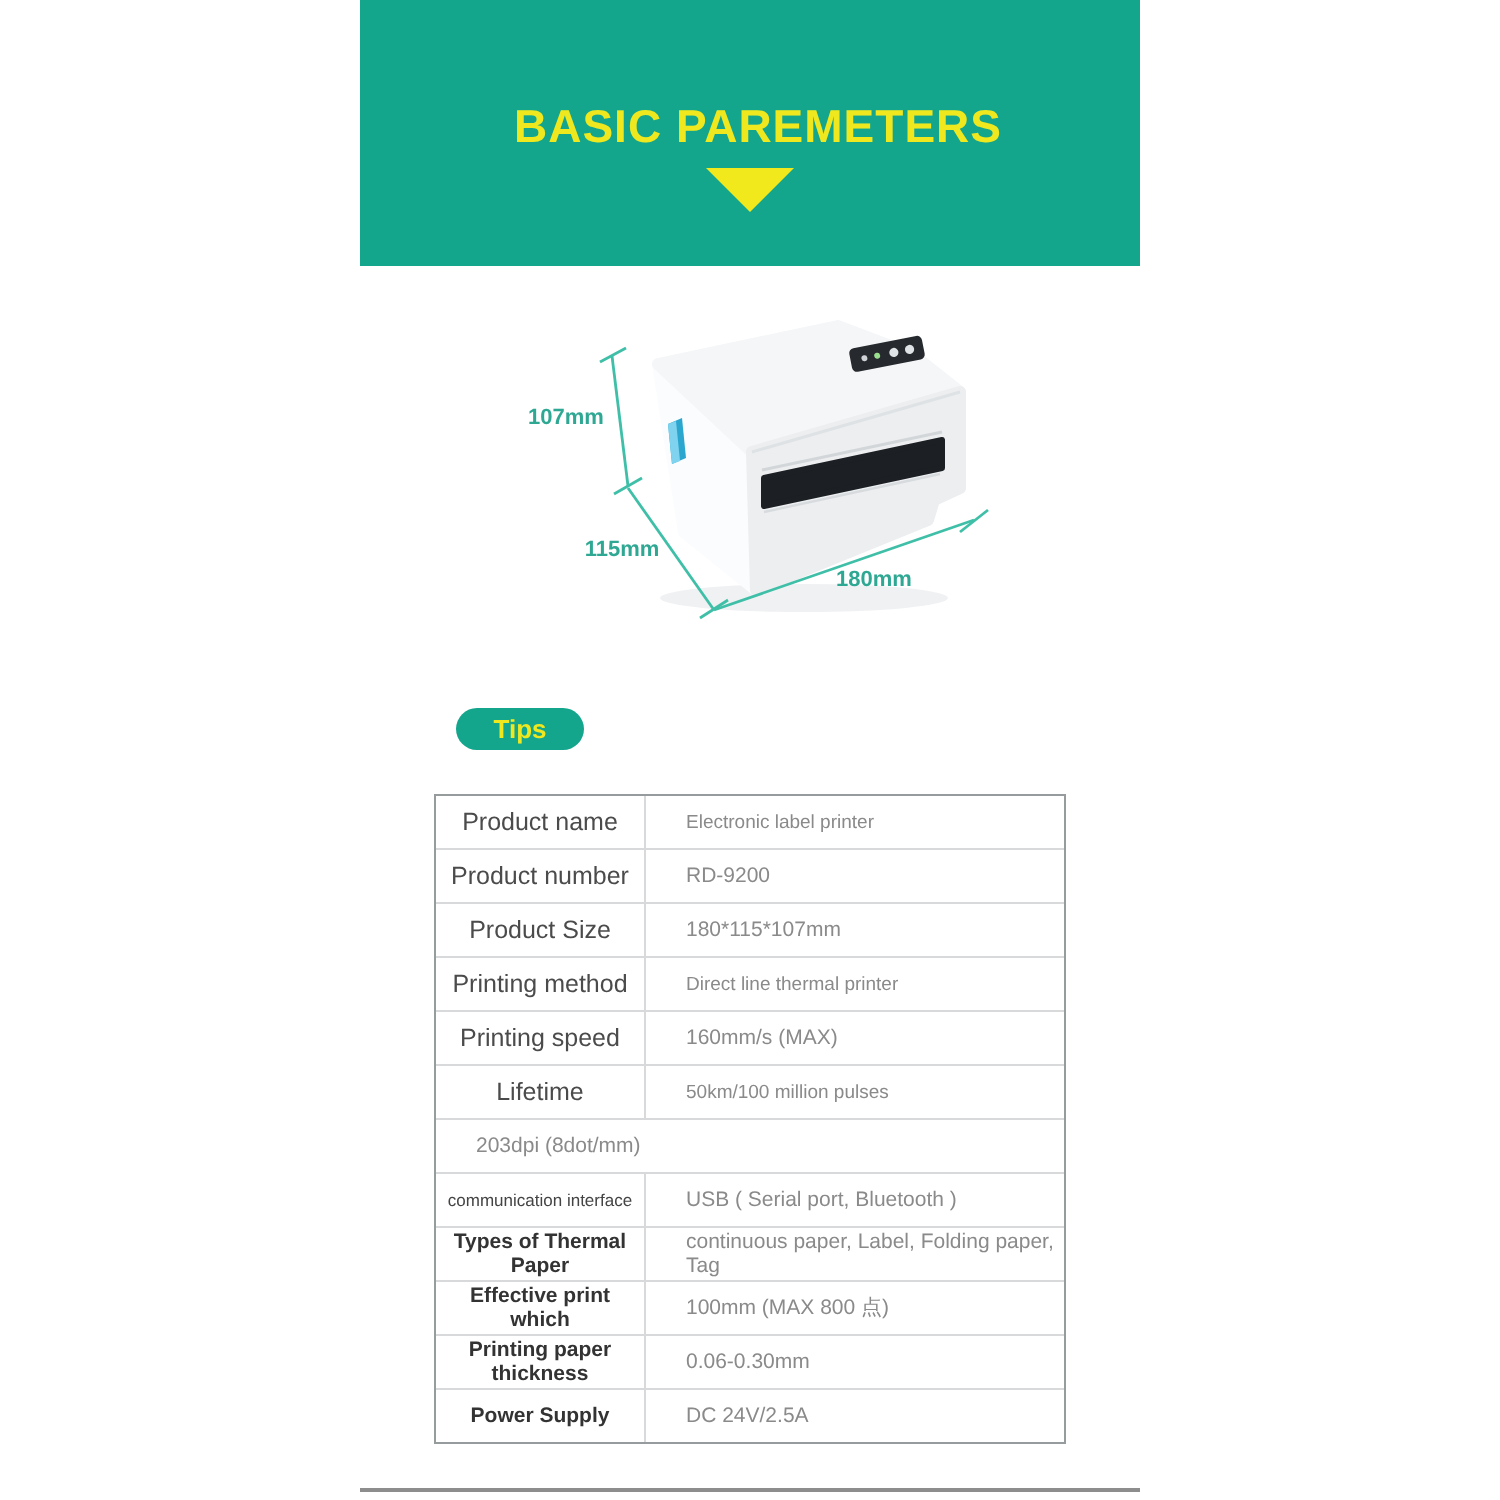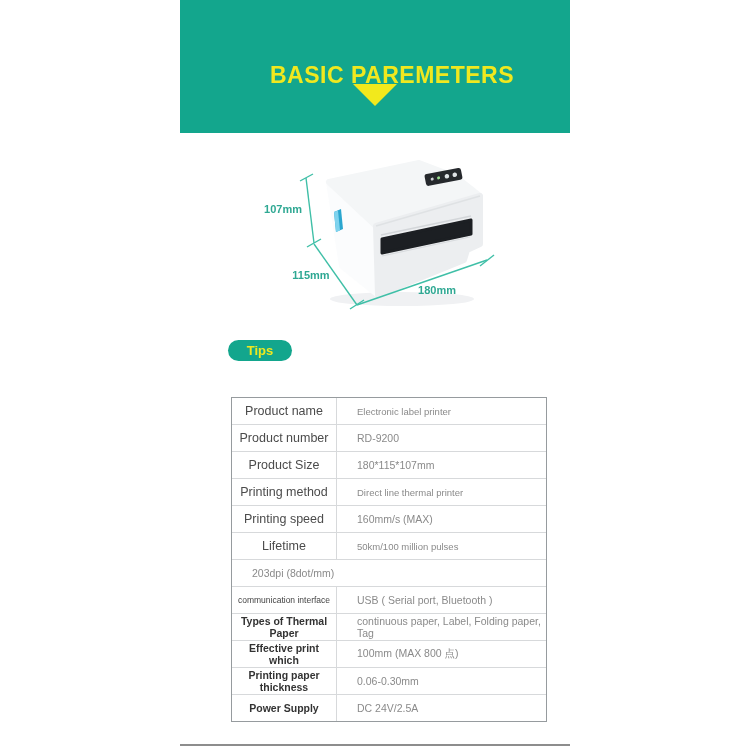--- a/index.html
+++ b/index.html
@@ -3,46 +3,46 @@
 <meta charset="utf-8">
 <style>
   * { margin:0; padding:0; box-sizing:border-box; }
   html,body { width:750px; height:750px; background:#ffffff; overflow:hidden;
               font-family:"Liberation Sans","DejaVu Sans",sans-serif; }
   #stage { position:relative; width:750px; height:750px; background:#fff; }
 
   
   .banner { position:absolute; left:180px; top:0; width:390px; height:133px;
             background:#13A68D; }
-  .banner-title { position:absolute; left:17px; top:50px; width:100%; text-align:center;
-                  font-size:23px; font-weight:700; color:#F0E81F; letter-spacing:.5px;margin-top:12px; }
+  .banner-title { position:absolute; left:4px; top:50px; width:100%; text-align:center;
+                  font-size:23px; font-weight:700; color:#F0E81F; letter-spacing:.5px; }
   .banner-arrow { position:absolute; left:50%; top:84px; margin-left:-22px;
                   width:0; height:0; border-left:22px solid transparent;
                   border-right:22px solid transparent; border-top:22px solid #F2E91C; }
 
   
   .printer-wrap { position:absolute; left:280px; top:150px; width:220px; height:170px; }
   .dim-label { position:absolute; width:52px; text-align:center; font-size:11px;
                font-weight:700; color:#2FA893; }
   .dim-h { left:257px; top:203px; }
   .dim-d { left:285px; top:269px; }
   .dim-w { left:411px; top:284px; }
 
   
-  .tips-badge { position:absolute; left:228px; top:340px; width:64px; height:21px;
+  .tips-badge { position:absolute; left:228px; top:354px; width:64px; height:21px;
                 background:#13A68D; border-radius:11px; display:flex;
                 align-items:center; justify-content:center;
                 font-size:13px; font-weight:700; color:#F0E81F; }
   .tips-note { position:absolute; left:214px; top:366px; width:340px;
                font-size:11.5px; font-weight:600; color:#2e2e2e; letter-spacing:-.1px; }
 
   
   .spec-table { position:absolute; left:217px; top:397px; width:316px; height:325px;
                 border:1px solid #969b9e; display:flex; flex-direction:column;
-                background:#fff;margin-left:14px; }
+                background:#fff; }
   .spec-row { flex:1; display:flex; border-top:1px solid #d7d9db; min-height:0; }
   .spec-row:first-child { border-top:none; }
   .cell-label { width:105px; border-right:1px solid #d7d9db; display:flex;
                 align-items:center; justify-content:center; text-align:center;
                 padding:0 2px; }
   .cell-value { flex:1; display:flex; align-items:center; padding-left:20px;
                 font-size:10.5px; color:#8a8a8a; }
   .lbl-md { font-size:12.5px; color:#4b4b4b; }
   .lbl-lg { font-size:15px;  color:#1f1f1f; font-weight:600; }
   .lbl-xs { font-size:8.5px; color:#444; }

